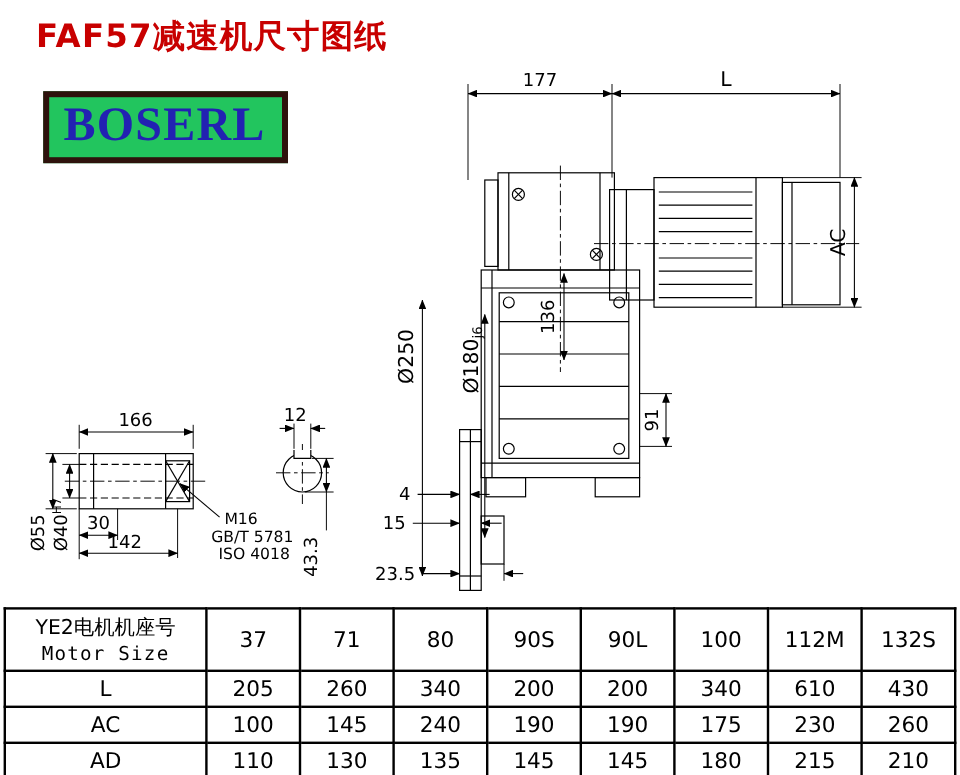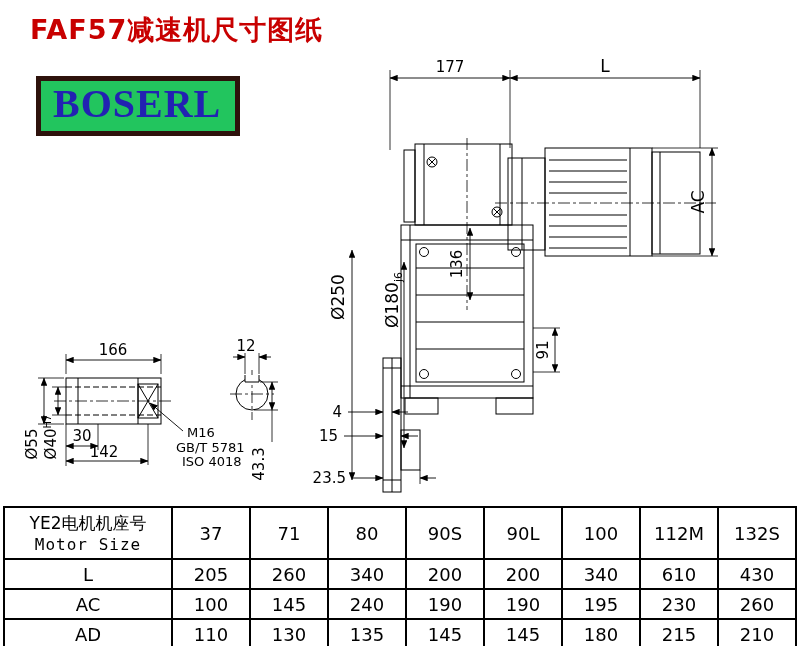--- a/index.html
+++ b/index.html
@@ -227,21 +227,21 @@
       <td>610</td>
       <td>430</td>
     </tr>
     <tr>
       <td>AC</td>
       <td>100</td>
       <td>145</td>
       <td>240</td>
       <td>190</td>
       <td>190</td>
-      <td>195</td>
+      <td>175</td>
       <td>230</td>
       <td>260</td>
     </tr>
     <tr>
       <td>AD</td>
       <td>110</td>
       <td>130</td>
       <td>135</td>
       <td>145</td>
       <td>145</td>

